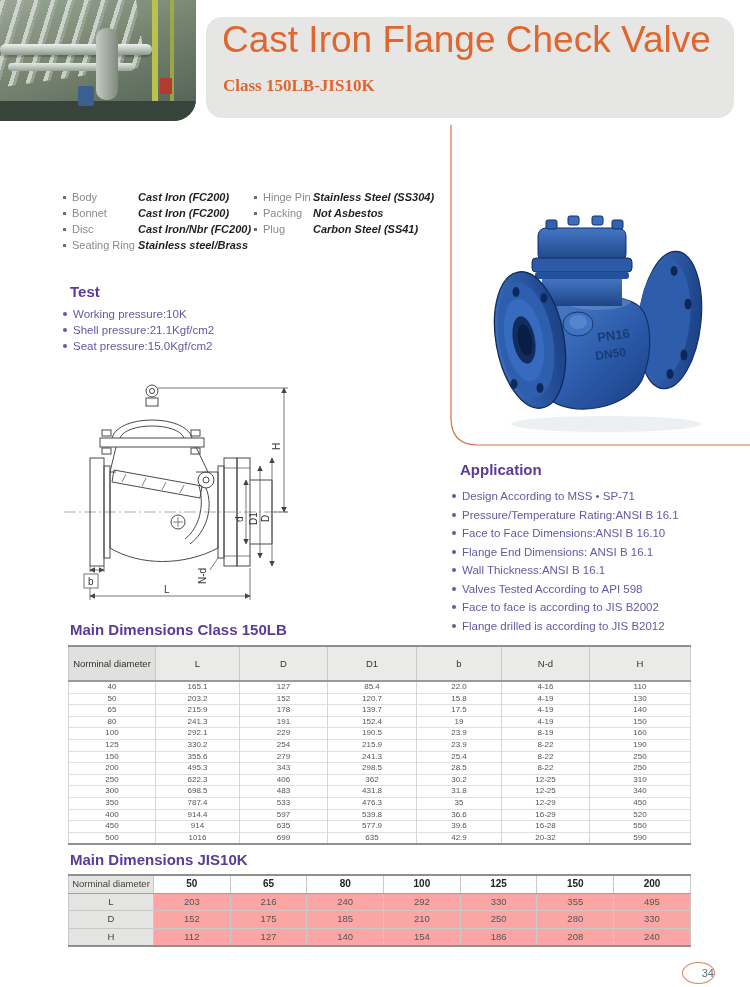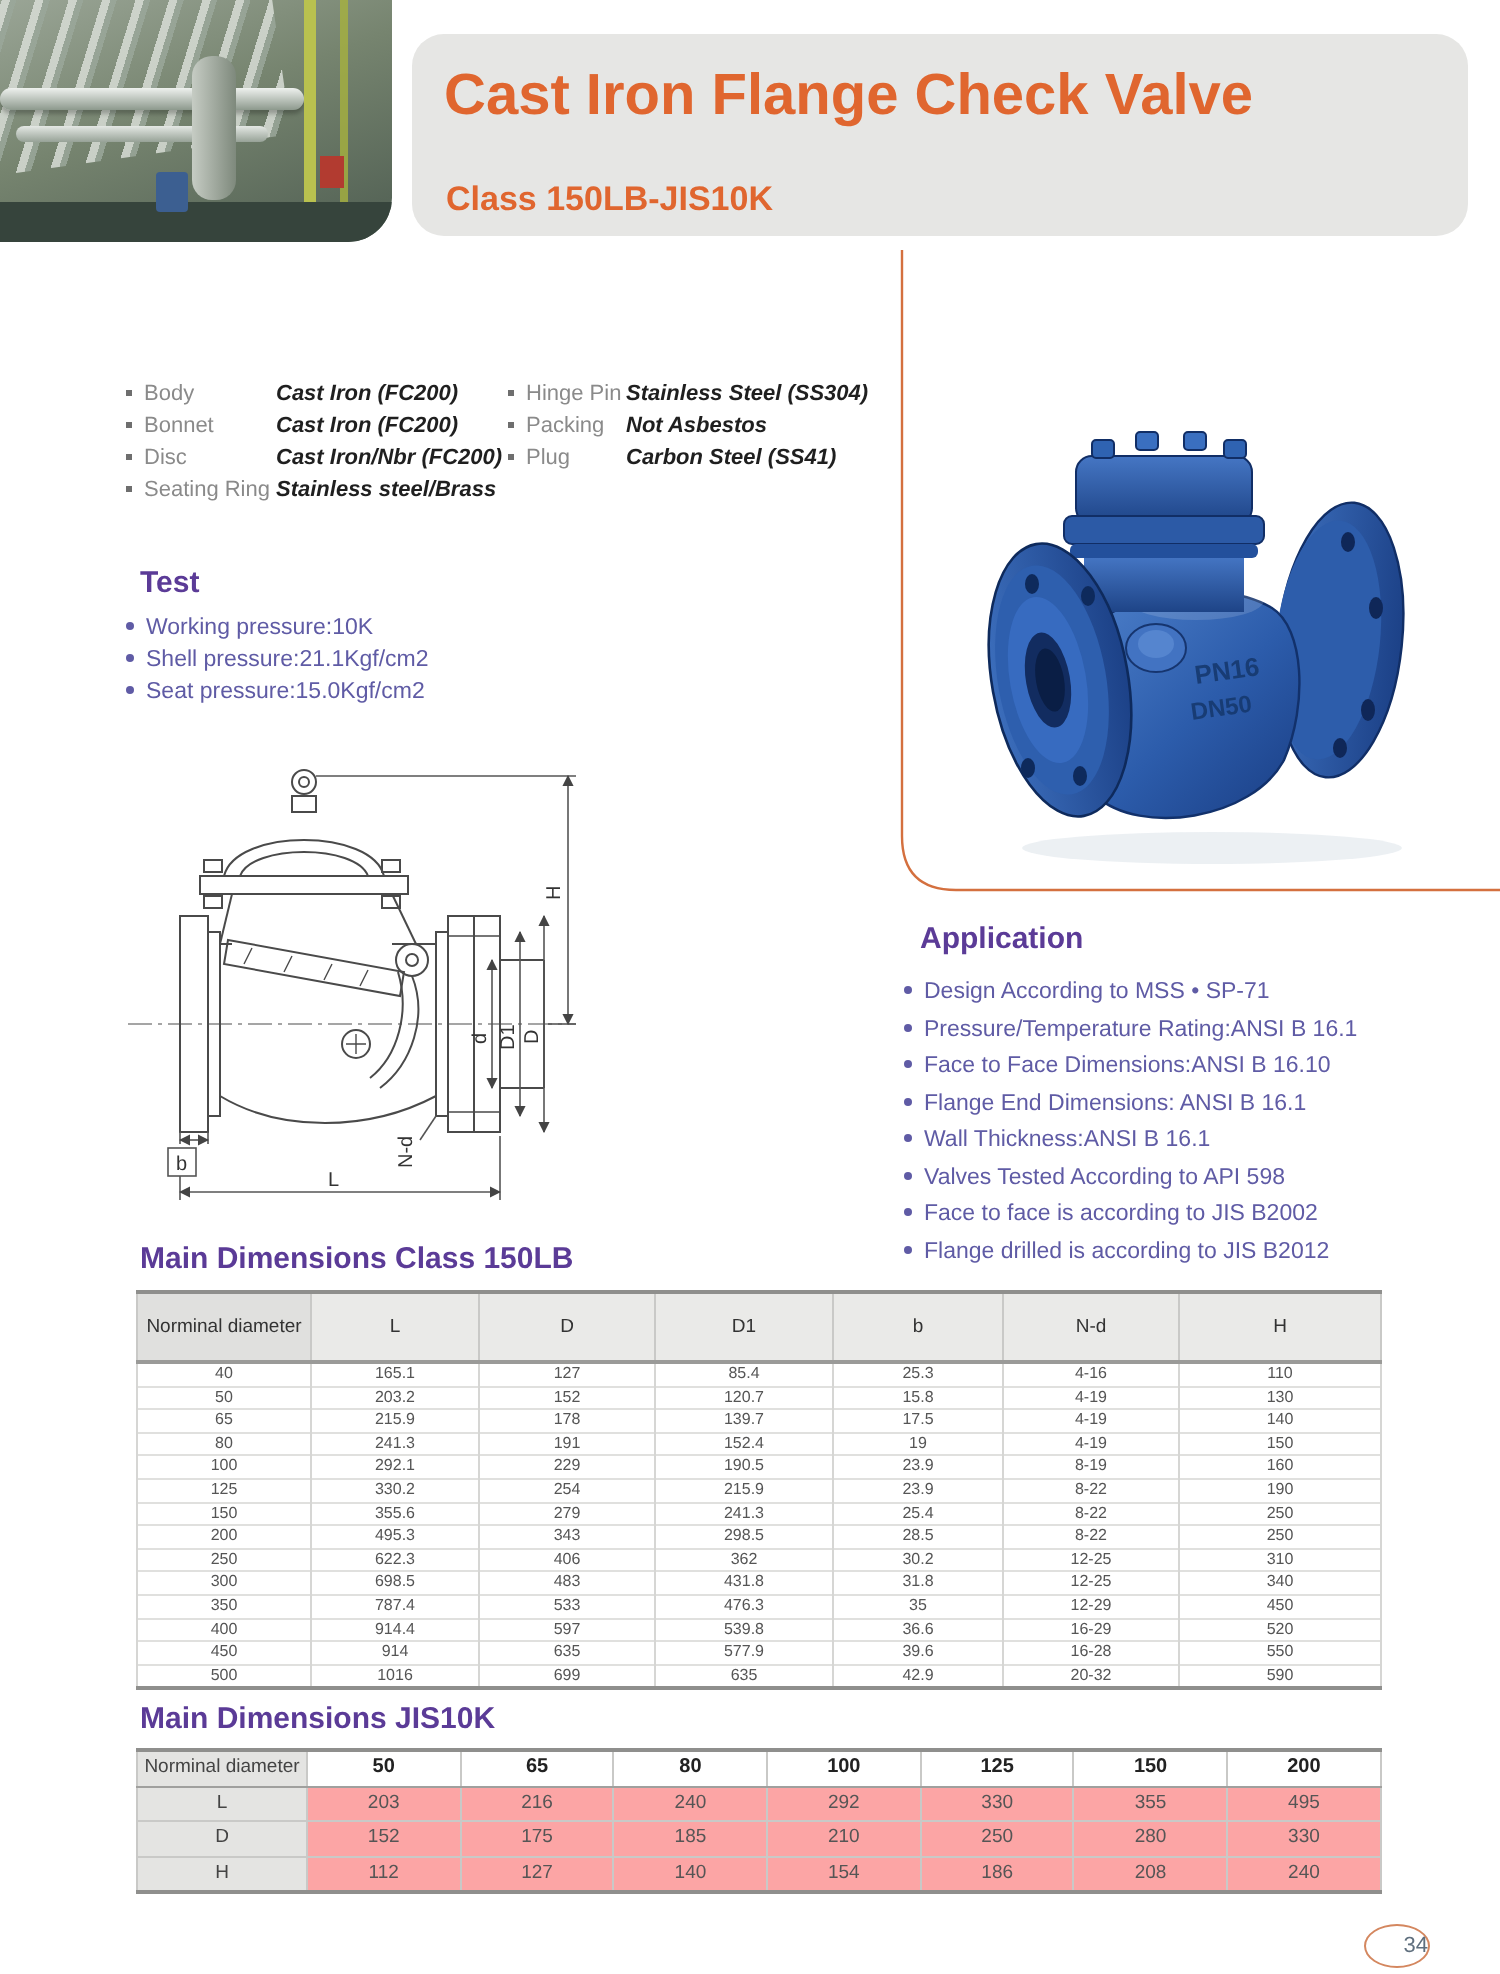--- a/index.html
+++ b/index.html
@@ -18,22 +18,22 @@
   .photo .vessel{position:absolute;left:96px;top:28px;width:22px;height:72px;border-radius:10px;
          background:linear-gradient(90deg,#c6ccc4,#7e897c);}
   .photo .pole1{position:absolute;left:152px;top:0;width:6px;height:121px;background:#b9c14f;}
   .photo .pole2{position:absolute;left:170px;top:0;width:4px;height:121px;background:#a6b23f;opacity:.8;}
   .photo .redbox{position:absolute;left:160px;top:78px;width:12px;height:16px;background:#b23b30;}
   .photo .floor{position:absolute;left:0;bottom:0;width:100%;height:20px;background:#36443c;}
   .photo .pump{position:absolute;left:78px;top:86px;width:16px;height:20px;background:#3c5f91;border-radius:2px;}
   
   .header-box{position:absolute;left:206px;top:17px;width:528px;height:101px;
         background:#e6e6e4;border-radius:16px;}
-  .title{position:absolute;left:16px;top:15px;font-size:29px;font-weight:bold;color:#e0662f;white-space:nowrap;}
-  .subtitle{position:absolute;left:17px;top:73px;font-size:17px;font-weight:bold;color:#e0662f;}
+  .title{position:absolute;left:16px;top:2px;font-size:37px;font-weight:normal;color:#e0662f;white-space:nowrap;}
+  .subtitle{position:absolute;left:17px;top:59px;font-size:17px;font-weight:bold;color:#e0662f;font-family:Liberation Serif, serif;}
   
   .orange-line{position:absolute;left:440px;top:118px;width:310px;height:334px;}
   
   .sech{position:absolute;margin:0;font-size:15px;font-weight:bold;color:#5b3b97;white-space:nowrap;}
   
   ul{list-style:none;margin:0;padding:0;position:absolute;}
   .blt{display:inline-block;width:3px;height:3px;background:#6e6e6e;margin-right:6px;vertical-align:2px;}
   .blt.rd{width:4px;height:4px;border-radius:50%;background:#5f5ba5;}
   #parts-left{left:63px;top:188px;width:195px;}
   #parts-right{left:254px;top:188px;width:200px;}
@@ -280,21 +280,21 @@
           <th>N-d</th>
           <th>H</th>
         </tr>
       </thead>
       <tbody>
         <tr>
           <td>40</td>
           <td>165.1</td>
           <td>127</td>
           <td>85.4</td>
-          <td>25.3</td>
+          <td>22.0</td>
           <td>4-16</td>
           <td>110</td>
         </tr>
         <tr>
           <td>50</td>
           <td>203.2</td>
           <td>152</td>
           <td>120.7</td>
           <td>15.8</td>
           <td>4-19</td>

